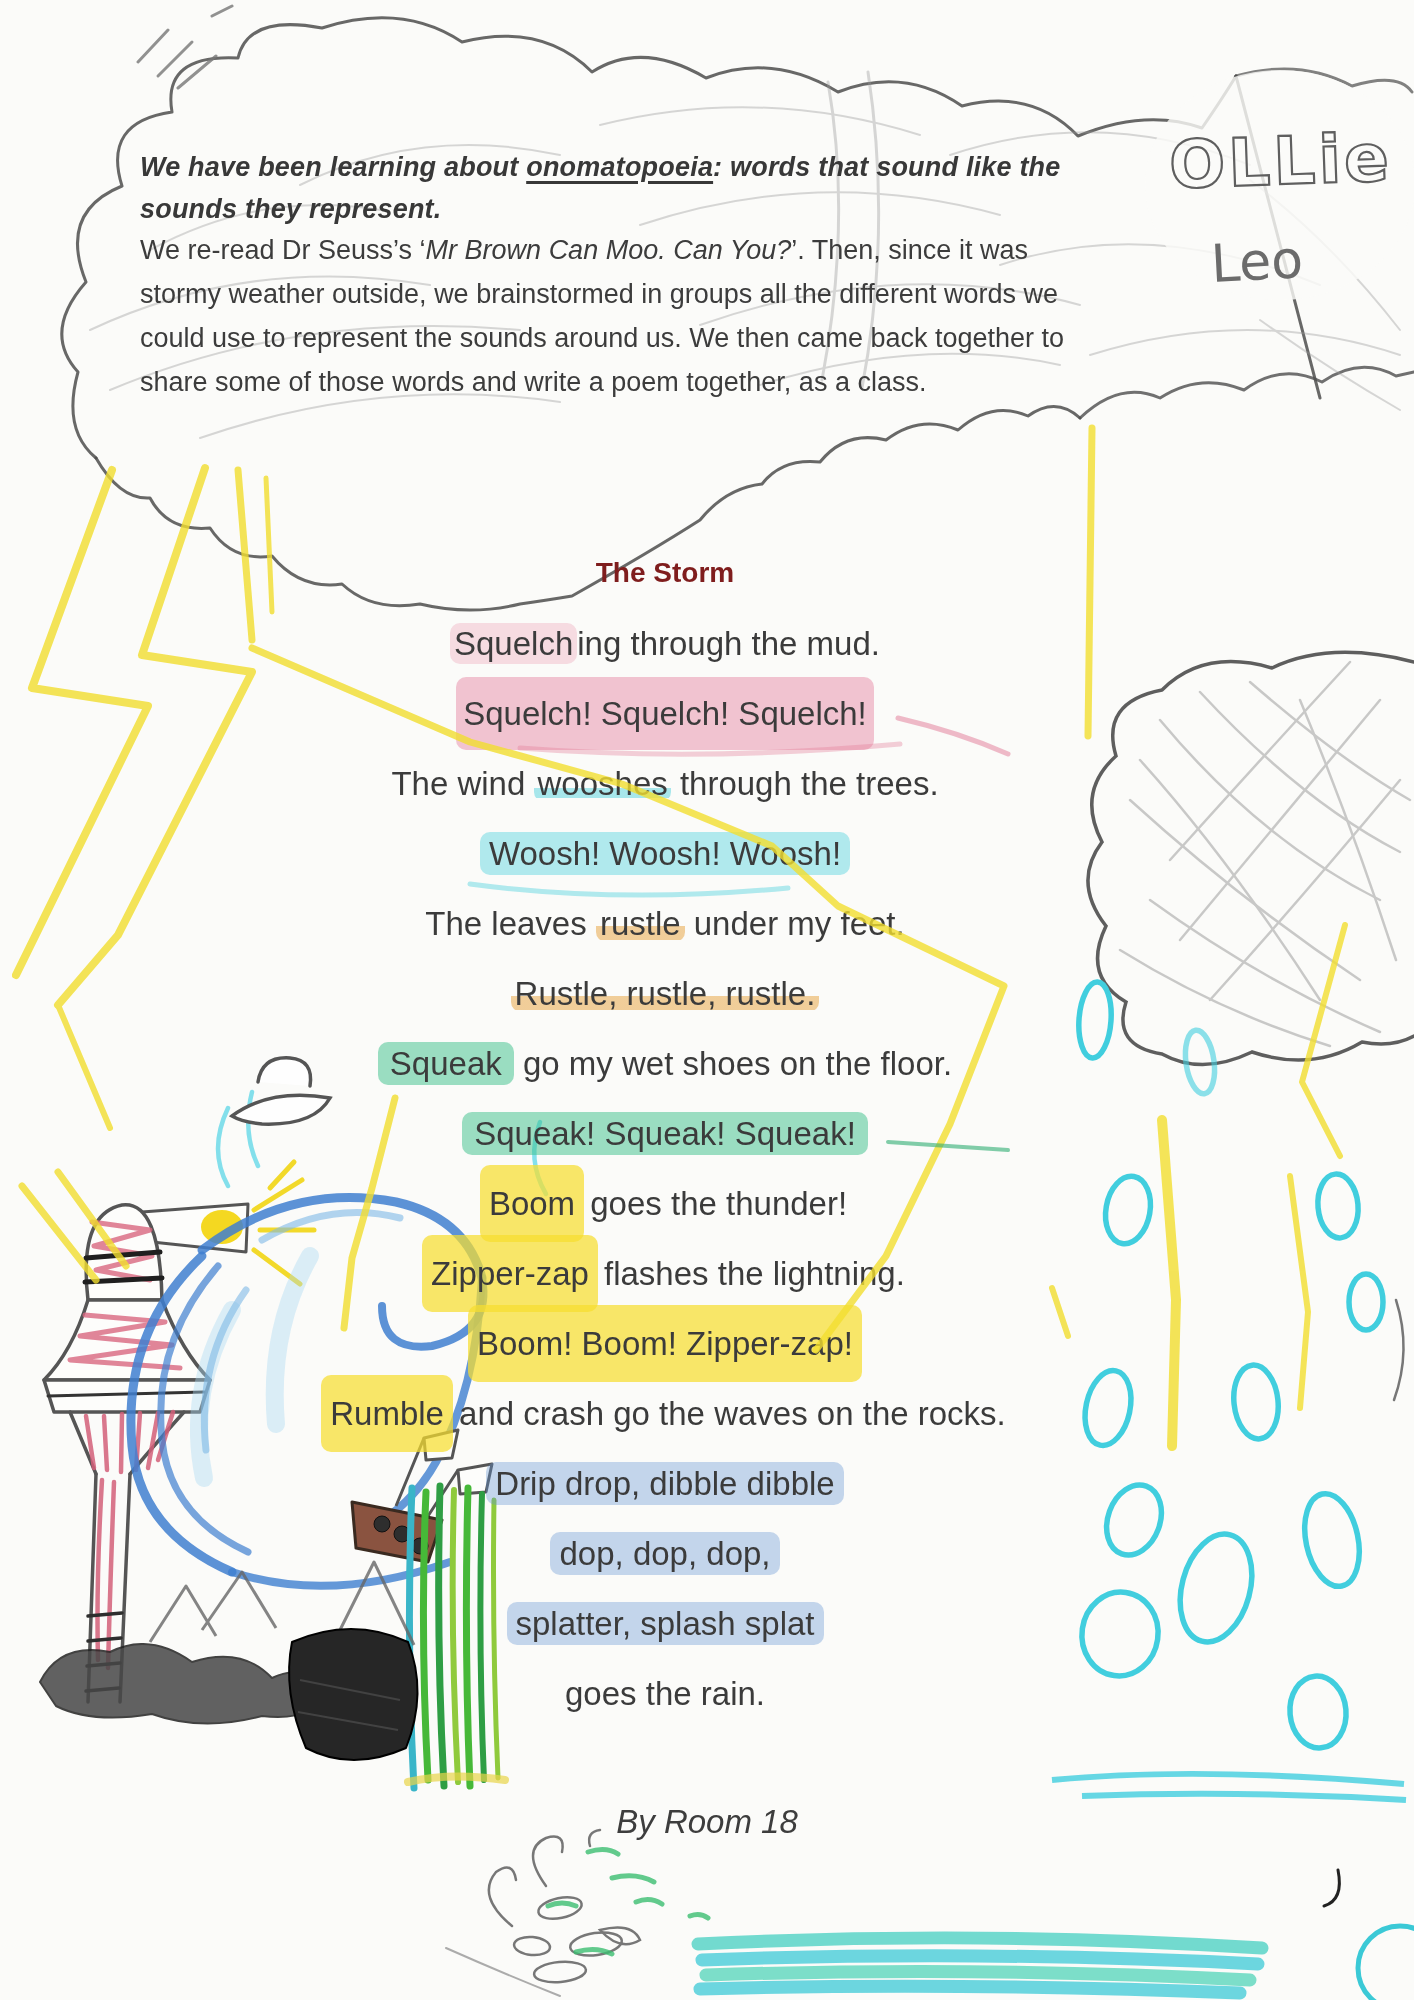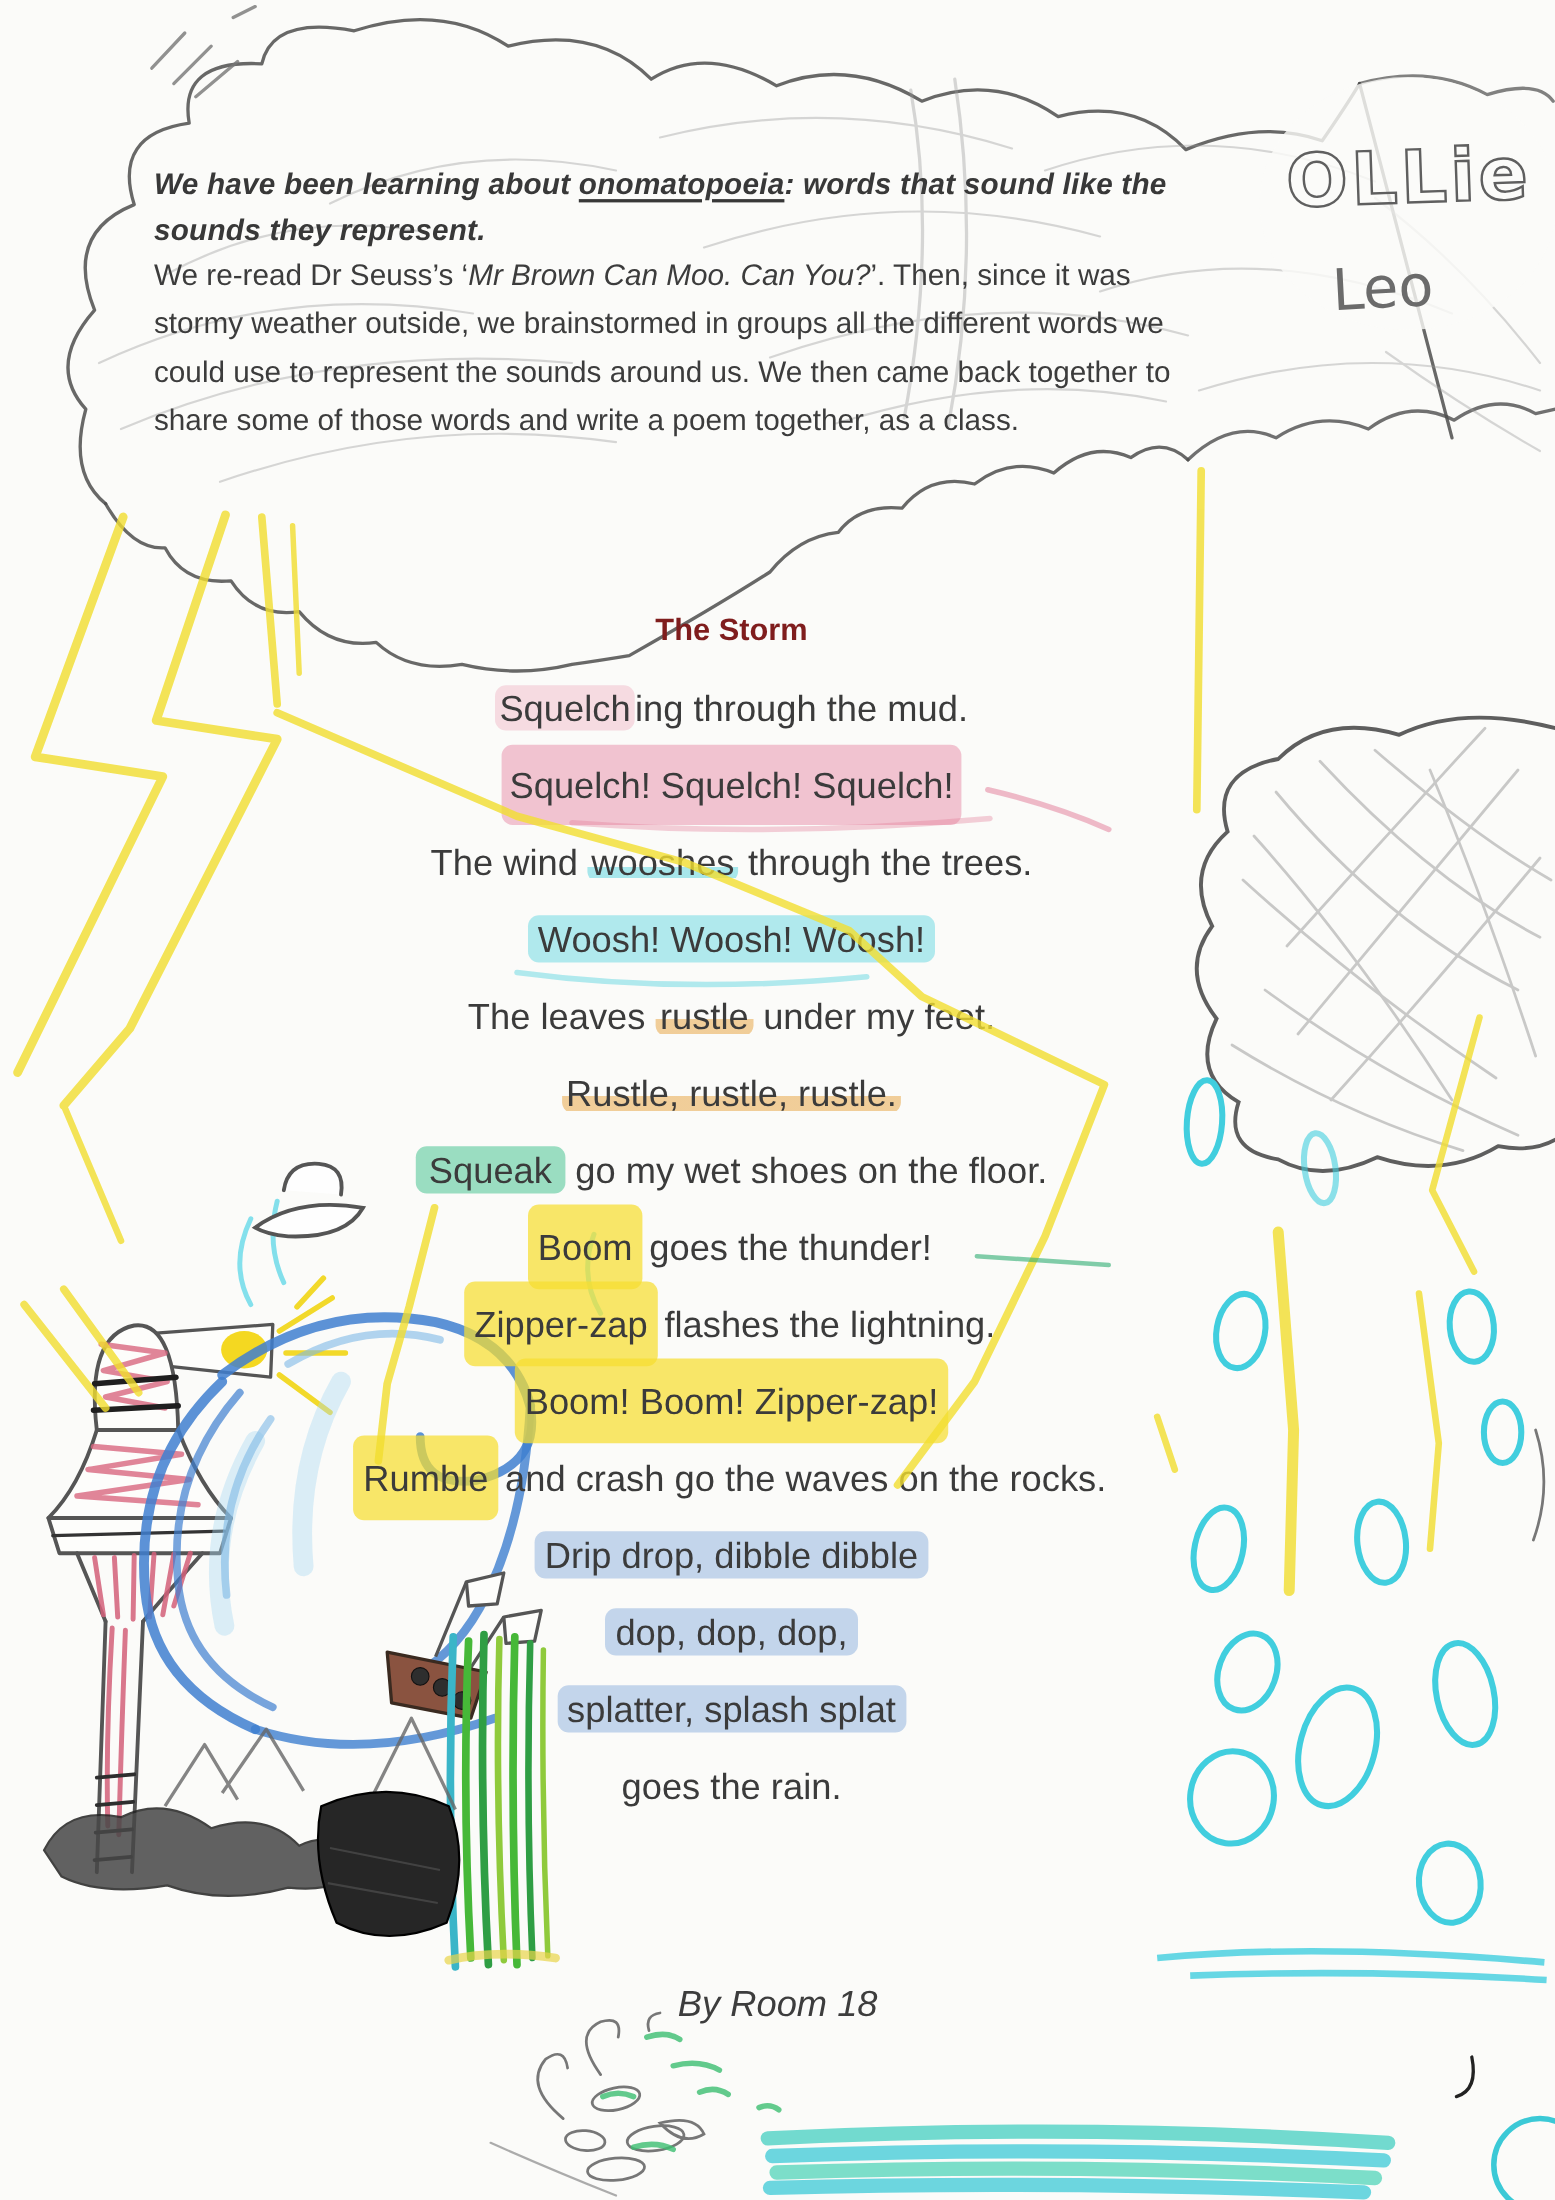--- a/index.html
+++ b/index.html
@@ -243,20 +243,21 @@
     <div class="poem">
       <div class="poem-title">The Storm</div>
       <div id="poem-lines">
           <div class="poem-line"><span class="hl hl-pinkLight">Squelch</span><span>ing through the mud.</span></div>
           <div class="poem-line"><span class="hl hl-pink">Squelch! Squelch! Squelch!</span></div>
           <div class="poem-line"><span>The wind </span><span class="hl hl-cyanUnder">wooshes</span><span> through the trees.</span></div>
           <div class="poem-line"><span class="hl hl-cyan">Woosh! Woosh! Woosh!</span></div>
           <div class="poem-line"><span>The leaves </span><span class="hl hl-orangeUnder">rustle</span><span> under my feet.</span></div>
           <div class="poem-line"><span class="hl hl-orangeUnder">Rustle, rustle, rustle.</span></div>
           <div class="poem-line"><span class="hl hl-green">Squeak</span><span> go my wet shoes on the floor.</span></div>
+          <div class="poem-line"><span class="hl hl-green">Squeak! Squeak! Squeak!</span></div>
           <div class="poem-line"><span class="hl hl-yellow">Boom</span><span> goes the thunder!</span></div>
           <div class="poem-line"><span class="hl hl-yellow">Zipper-zap</span><span> flashes the lightning.</span></div>
           <div class="poem-line"><span class="hl hl-yellow">Boom! Boom! Zipper-zap!</span></div>
           <div class="poem-line"><span class="hl hl-yellow">Rumble</span><span> and crash go the waves on the rocks.</span></div>
           <div class="poem-line"><span class="hl hl-blue">Drip drop, dibble dibble</span></div>
           <div class="poem-line"><span class="hl hl-blue">dop, dop, dop,</span></div>
           <div class="poem-line"><span class="hl hl-blue">splatter, splash splat</span></div>
           <div class="poem-line"><span>goes the rain.</span></div>
         </div>
     </div>

